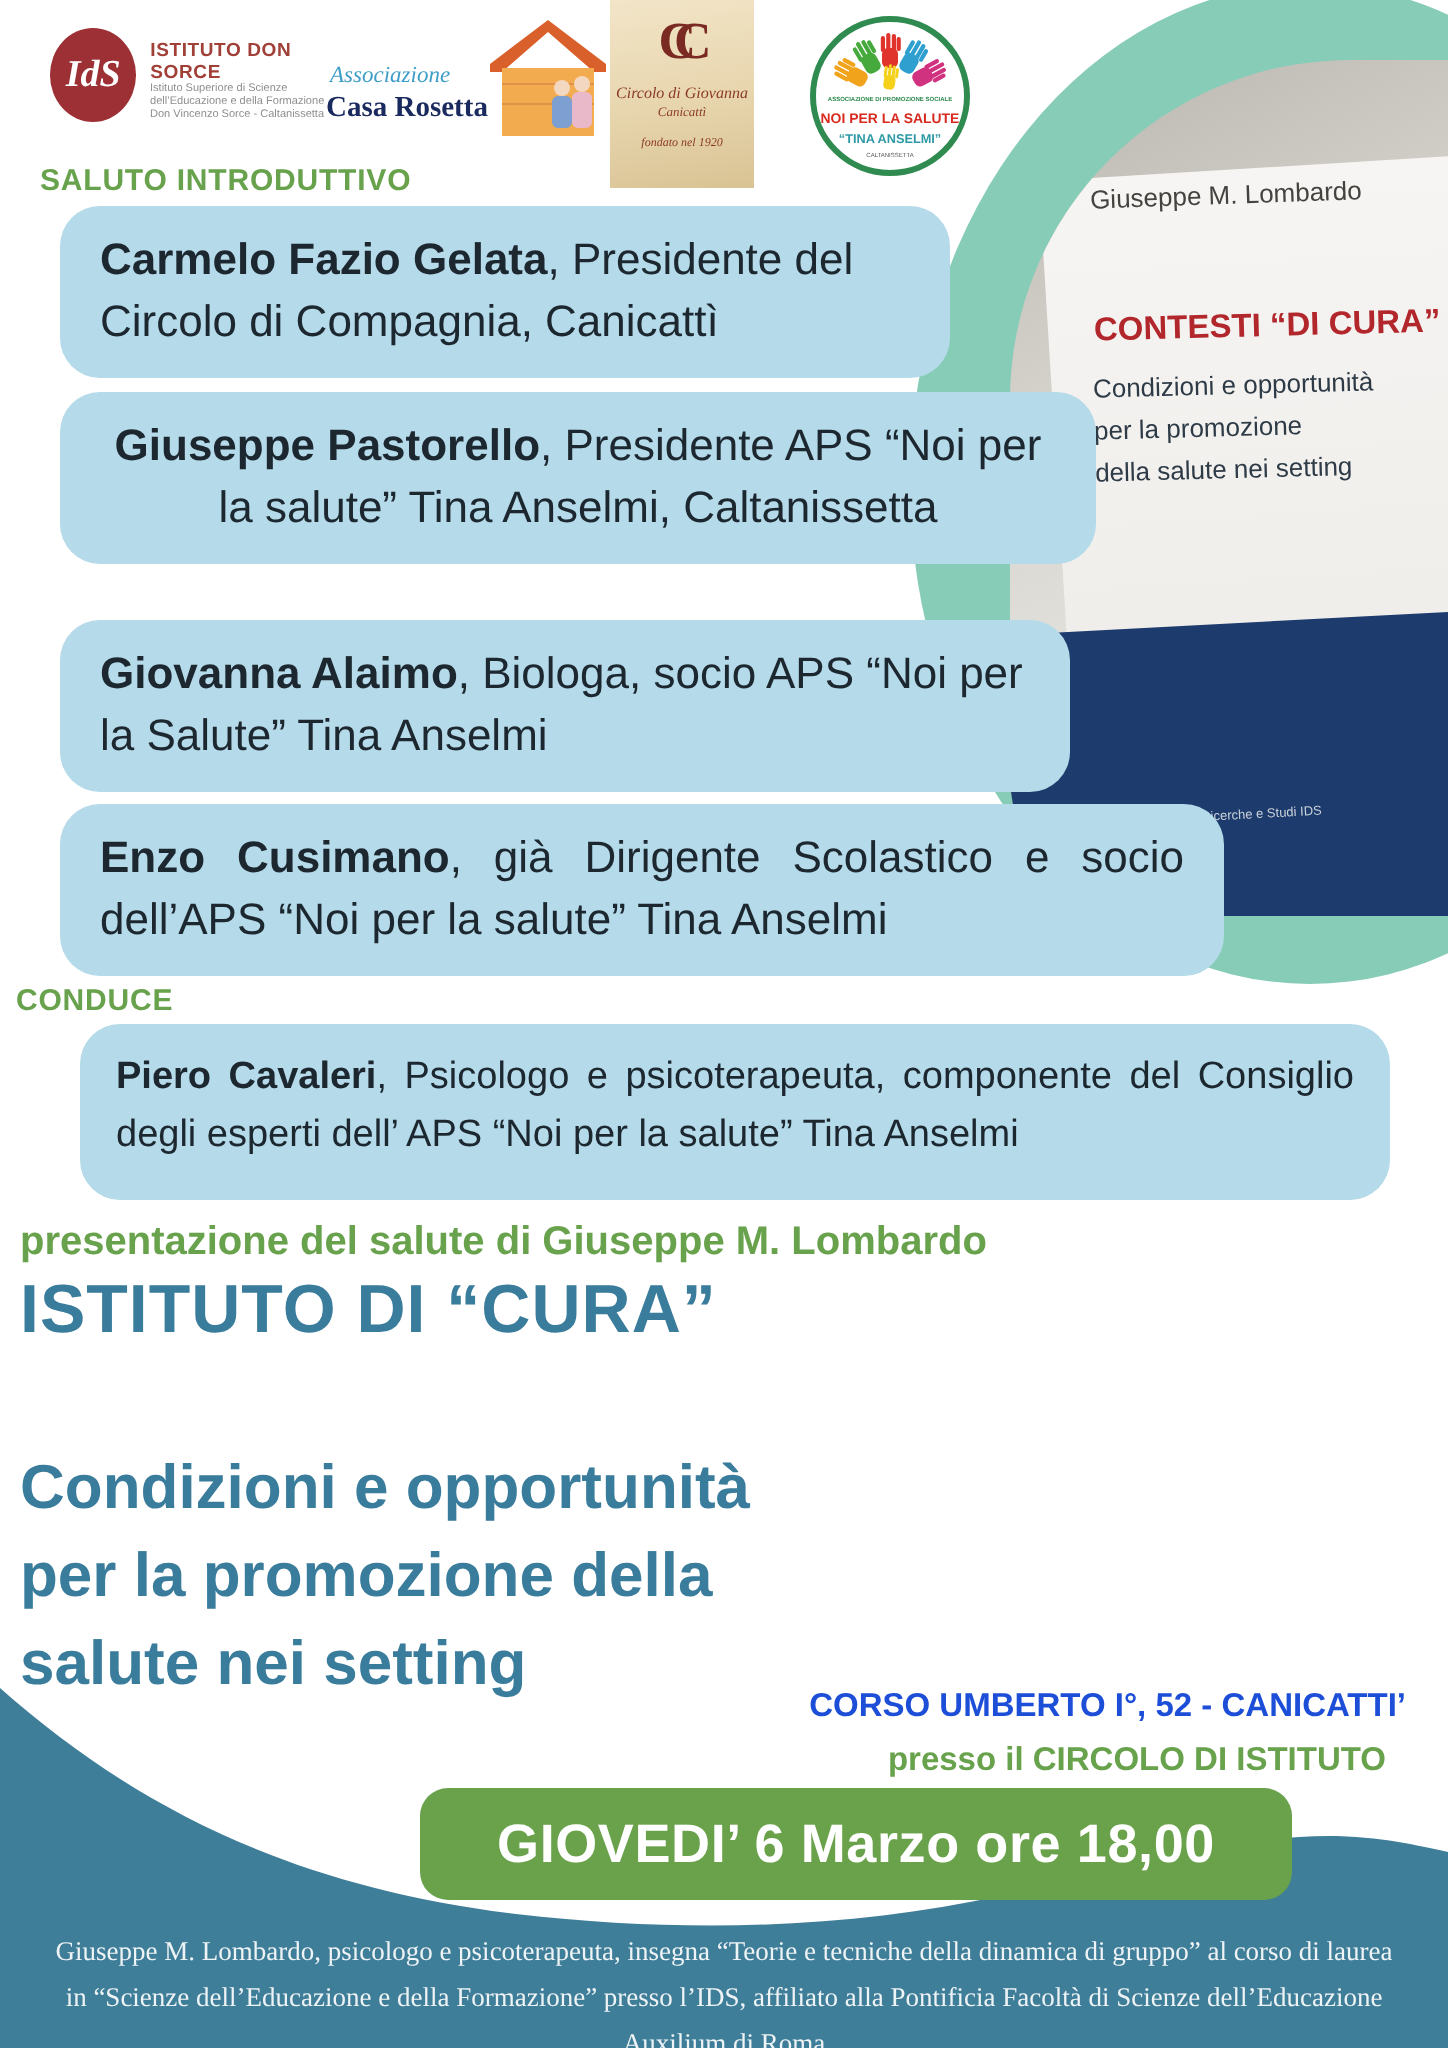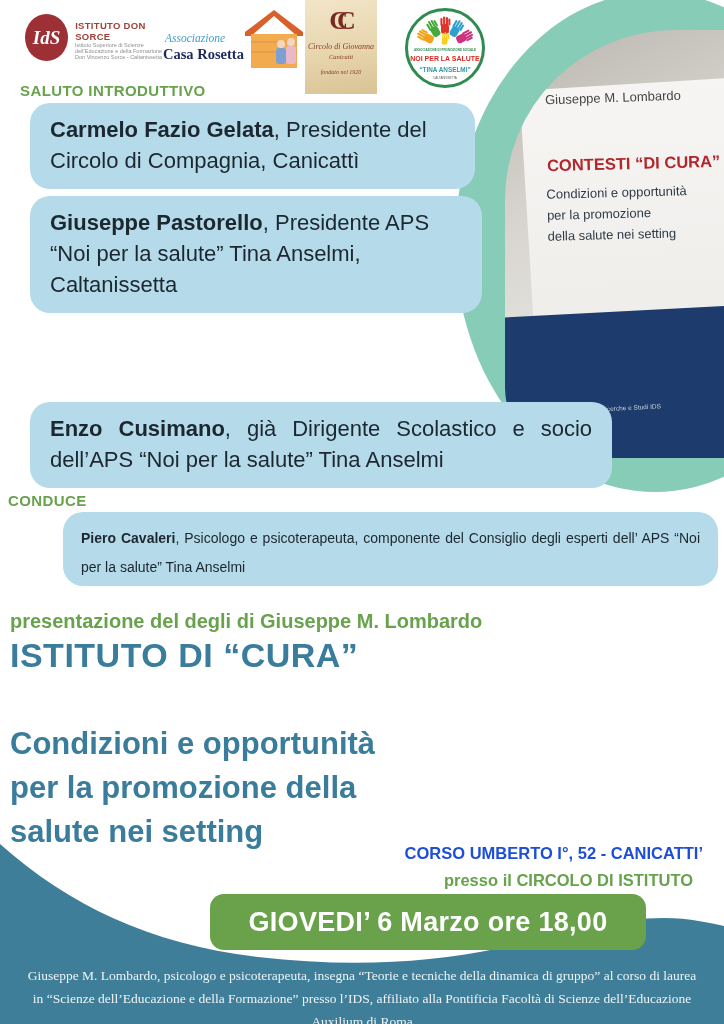--- a/index.html
+++ b/index.html
@@ -60,24 +60,24 @@
 
   
   .sec-heading{color:#68a24c;font-weight:bold;font-size:15px;letter-spacing:.4px;z-index:3;}
   .h-saluto{left:20px;top:82px;}
   .h-discutono{left:20px;top:287px;}
   .h-conduce{left:8px;top:492px;}
   .card{background:#b5dae9;border-radius:20px;color:#1c2730;font-size:22px;line-height:31px;
     padding:11px 20px 13px;box-sizing:border-box;z-index:3;}
   .card b{font-weight:bold;}
   .b1{left:30px;top:103px;width:445px;}
-  .b2{left:30px;top:196px;width:452px;}
+  .b2{left:30px;top:196px;width:518px;text-align:center;}
   .b3{left:30px;top:310px;width:505px;}
   .b4{left:30px;top:402px;width:582px;text-align:justify;}
-  .b5{left:40px;top:512px;width:655px;font-size:14px;line-height:29px;padding:12px 18px 4px;text-align:justify;margin-left:23px;}
+  .b5{left:40px;top:512px;width:655px;font-size:19px;line-height:29px;padding:12px 18px 18px;text-align:justify;}
 
   
   .kicker{left:10px;top:610px;color:#68a24c;font-weight:bold;font-size:20px;z-index:3;}
   .big-title{left:10px;top:636px;color:#3a7c9b;font-weight:bold;font-size:34px;letter-spacing:.5px;z-index:3;}
   .big-sub{left:10px;top:722px;color:#3a7c9b;font-weight:bold;font-size:31px;line-height:44px;z-index:3;}
 
   .addr{right:21px;top:844px;color:#1d4ed8;font-weight:bold;font-size:16.5px;text-align:right;z-index:3;}
   .place{right:31px;top:871px;color:#68a24c;font-weight:bold;font-size:16.5px;text-align:right;z-index:3;}
 
   .cta{left:210px;top:894px;width:436px;height:56px;background:#6aa24b;border-radius:14px;
@@ -162,32 +162,35 @@
 
   <div class="abs card b1">
     <b>Carmelo Fazio Gelata</b><span>, Presidente del Circolo di Compagnia, Canicattì</span>
   </div>
 
   <div class="abs card b2">
     <b>Giuseppe Pastorello</b><span>, Presidente APS “Noi per la salute” Tina Anselmi, Caltanissetta</span>
   </div>
 
 
+  <div class="abs card b3">
+    <b>Giovanna Alaimo</b><span>, Biologa, socio APS “Noi per la Salute” Tina Anselmi</span>
+  </div>
 
   <div class="abs card b4">
     <b>Enzo Cusimano</b><span>, già Dirigente Scolastico e socio dell’APS “Noi per la salute” Tina Anselmi</span>
   </div>
 
   <div class="abs sec-heading h-conduce">CONDUCE</div>
 
   <div class="abs card b5">
     <b>Piero Cavaleri</b><span>, Psicologo e psicoterapeuta, componente del Consiglio degli esperti dell’ APS “Noi per la salute” Tina Anselmi</span>
   </div>
 
-  <div class="abs kicker">presentazione del degli di Giuseppe M. Lombardo</div>
+  <div class="abs kicker">presentazione del salute di Giuseppe M. Lombardo</div>
   <div class="abs big-title">ISTITUTO DI “CURA”</div>
   <div class="abs big-sub">Condizioni e opportunità<br>per la promozione della<br>salute nei setting</div>
 
   <div class="abs addr">CORSO UMBERTO I°, 52 - CANICATTI’</div>
   <div class="abs place">presso il CIRCOLO DI ISTITUTO</div>
 
   <div class="abs cta">GIOVEDI’ 6 Marzo ore 18,00</div>
 
   <svg class="abs wave" width="724" height="184" viewBox="0 0 724 184">
     <path d="M0,4 C70,66 150,104 258,117 C345,127 425,124 500,108 C565,93 618,78 664,78 C690,78 710,83 724,86 L724,184 L0,184 Z" fill="#3f7e99"></path>

